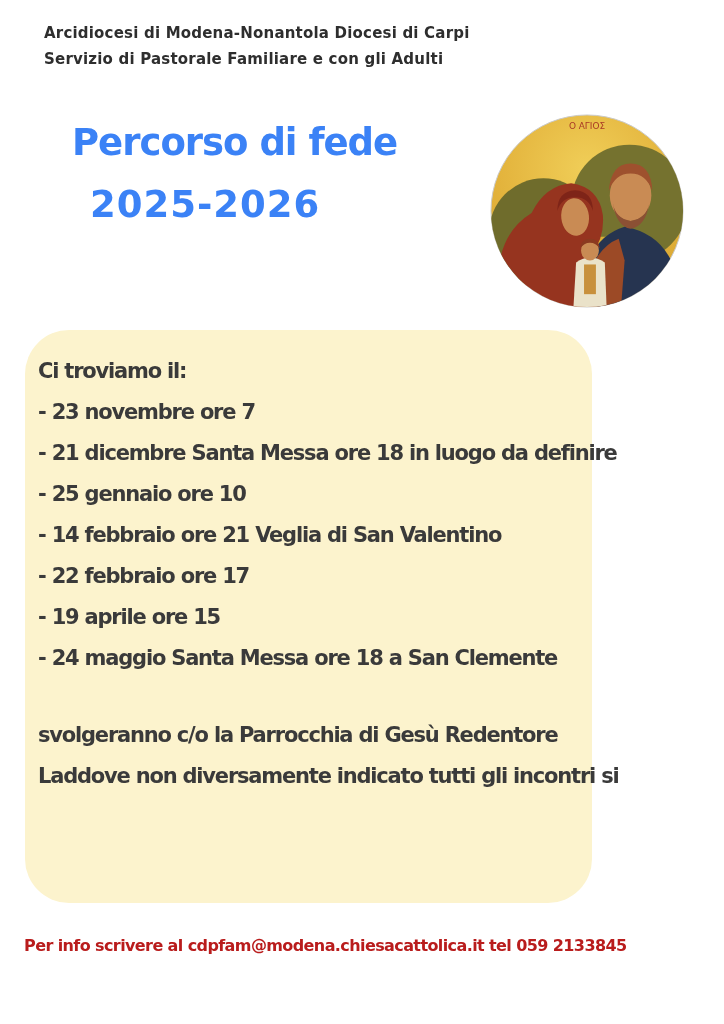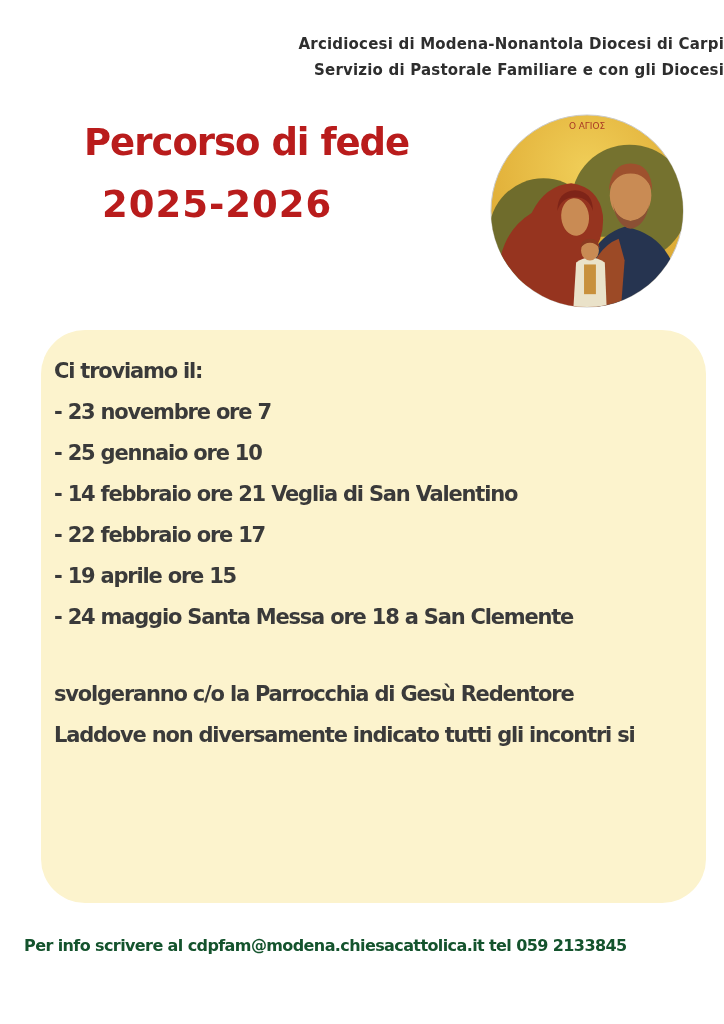--- a/index.html
+++ b/index.html
@@ -5,69 +5,70 @@
   html,body { margin:0; padding:0; background:#ffffff; }
   .page {
     position:relative;
     width:724px; height:1024px;
     background:#ffffff;
     overflow:hidden;
     font-family:"DejaVu Sans", sans-serif;
     color:#2e2e2e;
   }
   .header {
-    position:absolute; top:31px; left:0; right:0;
-    text-align:right;
+    position:absolute; top:20px; left:0; right:0;
+    text-align:left;
     font-size:15px; font-weight:700;
     line-height:26px; letter-spacing:0.2px;
     color:#2e2e2e;
+    padding-left:44px;
   }
   .title-block {
-    position:absolute; left:84px; top:112px;
+    position:absolute; left:72px; top:112px;
     font-size:37px; font-weight:700;
     letter-spacing:-1px; line-height:62px;
-    color:#b91c1c;
+    color:#3b82f6;
   }
   .title-line3 { padding-left:18px; letter-spacing:1px; }
   .icon-wrap {
     position:absolute; left:488px; top:112px;
     width:198px; height:198px;
   }
   .schedule-box {
-    position:absolute; left:41px; top:330px;
-    width:665px; height:573px;
+    position:absolute; left:25px; top:330px;
+    width:567px; height:573px;
     box-sizing:border-box;
     background:#FCF3CD;
     border-radius:44px;
     padding:21px 10px 0 13px;
   }
   .schedule-box .line {
     font-size:21px; font-weight:700;
     letter-spacing:-1.2px;
     line-height:41px;
     white-space:nowrap;
     color:#3a3a3a;
   }
   .note-spacer { height:36px; }
   .footer {
     position:absolute; left:24px; top:936px;
     font-size:16px; font-weight:700;
     letter-spacing:-0.6px;
     white-space:nowrap;
-    color:#14532d;
+    color:#b91c1c;
   }
 </style>
 </head>
 <body>
 
 <div class="page">
 
   <div class="header">
     <div>Arcidiocesi di Modena-Nonantola Diocesi di Carpi</div>
-    <div>Servizio di Pastorale Familiare e con gli Diocesi</div>
+    <div>Servizio di Pastorale Familiare e con gli Adulti</div>
   </div>
 
   <div class="title-block">
     <div>Percorso di fede</div>
     <div class="title-line3">2025-2026</div>
   </div>
 
   <div class="icon-wrap">
     <svg width="198" height="198" viewBox="0 0 200 200">
       <defs>
@@ -108,20 +109,21 @@
         <path d="M93 138 Q94 128 103 128 Q112 128 113 138 Q109 132 103 132 Q97 132 93 138 Z" fill="#8B3A20"></path>
 
         <text x="100" y="17" text-anchor="middle" font-size="9" font-family="DejaVu Sans, sans-serif" fill="#A93A26">O AΓΙΟΣ</text>
       </g>
     </svg>
   </div>
 
   <div class="schedule-box">
     <div class="line">Ci troviamo il:</div>
     <div class="line">- 23 novembre ore 7</div>
+    <div class="line">- 21 dicembre Santa Messa ore 18 in luogo da definire</div>
     <div class="line">- 25 gennaio ore 10</div>
     <div class="line">- 14 febbraio ore 21 Veglia di San Valentino</div>
     <div class="line">- 22 febbraio ore 17</div>
     <div class="line">- 19 aprile ore 15</div>
     <div class="line">- 24 maggio Santa Messa ore 18 a San Clemente</div>
     <div class="note-spacer"></div>
     <div class="line">svolgeranno c/o la Parrocchia di Gesù Redentore</div>
     <div class="line">Laddove non diversamente indicato tutti gli incontri si</div>
   </div>
 

